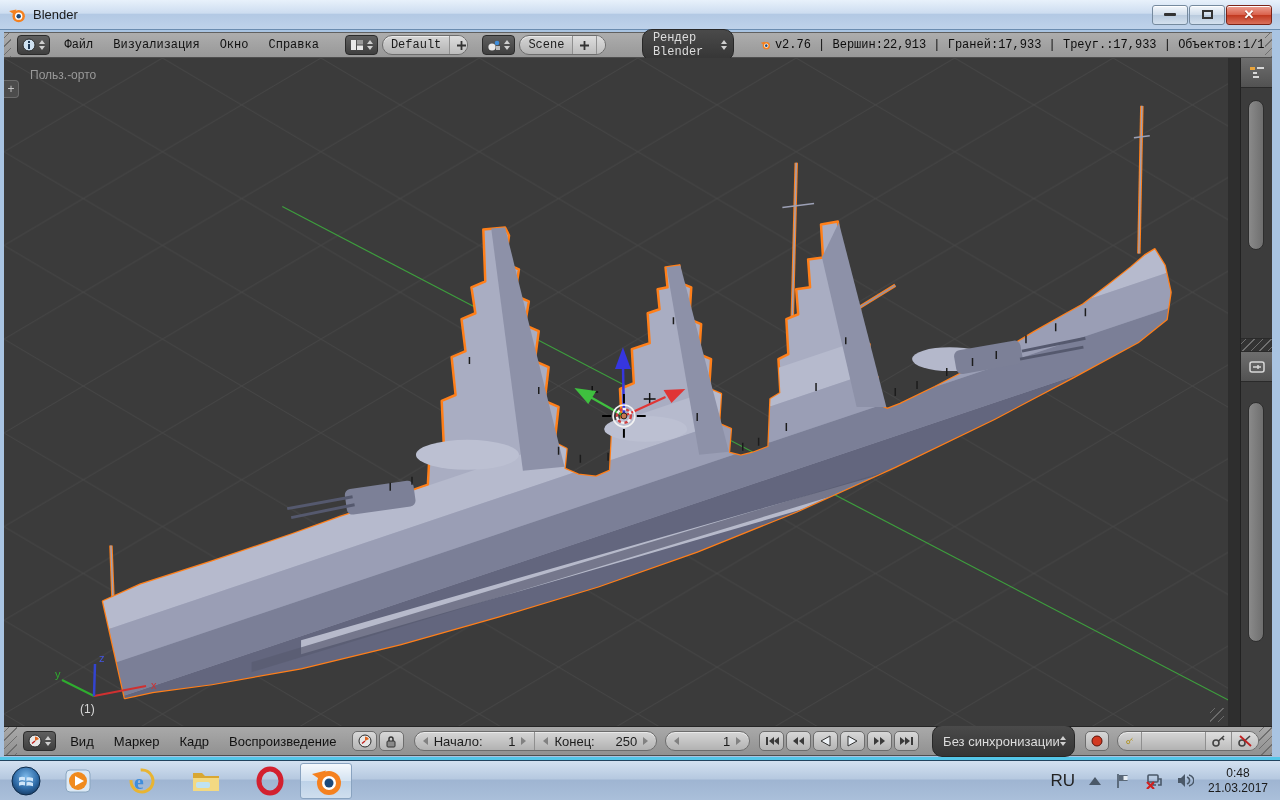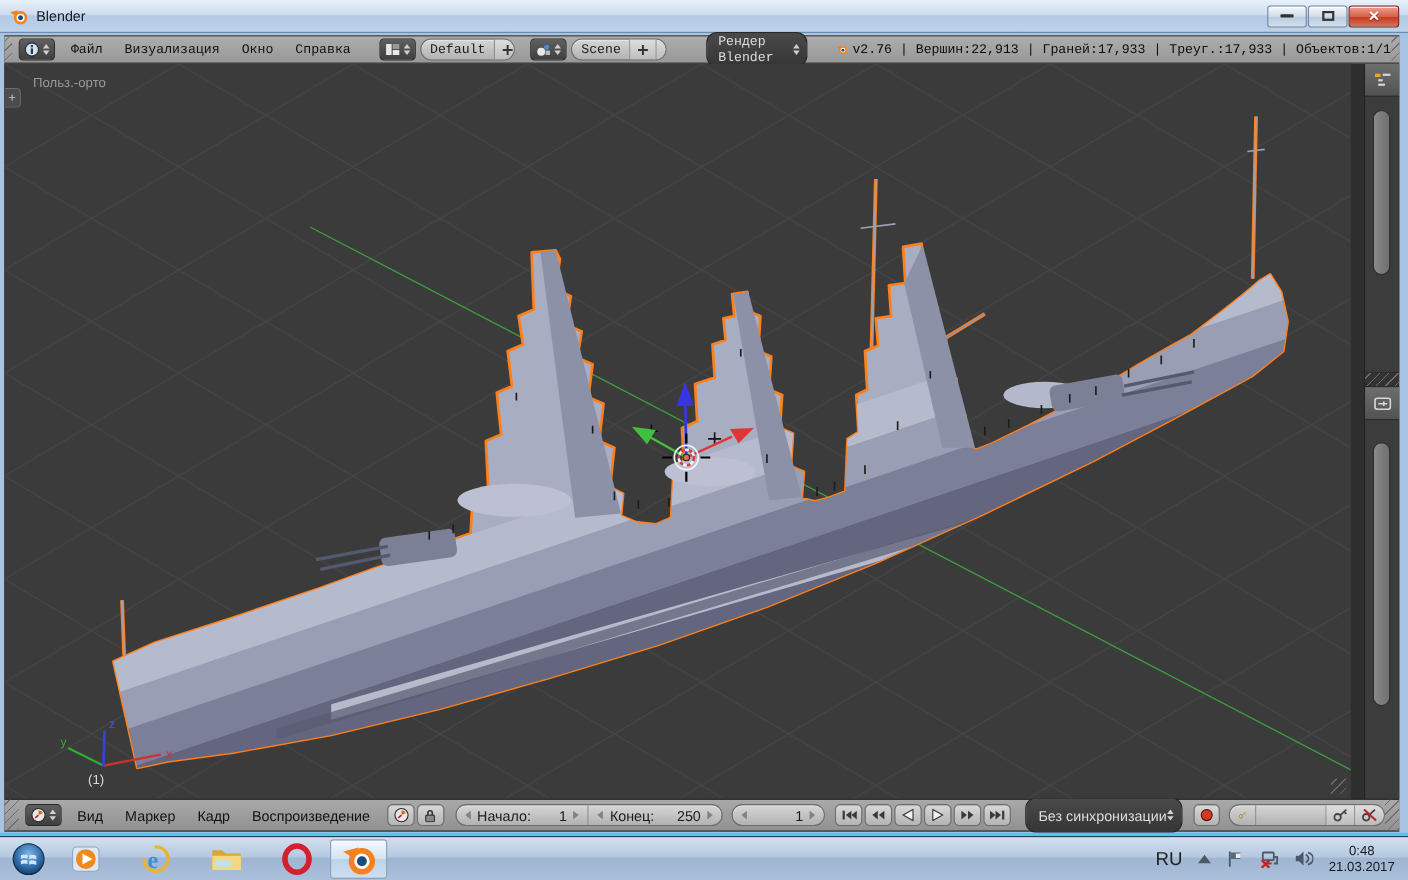--- a/index.html
+++ b/index.html
@@ -1,17 +1,17 @@
 <!DOCTYPE html>
 <html><head>
 <meta charset="utf-8">
 <style>
   * { margin:0; padding:0; box-sizing:border-box; }
   html,body { width:1280px; height:800px; overflow:hidden; font-family:"Liberation Sans",sans-serif; }
-  #screen { position:relative; width:1280px; height:800px; background:#4d7c0f; }
+  #screen { position:relative; width:1280px; height:800px; background:#fdba74; }
 
   
   #titlebar { position:absolute; left:0; top:0; width:1280px; height:30px;
     background:linear-gradient(180deg,#e8f1fb 0%,#cdddf0 45%,#b3c9e4 50%,#bed2ea 100%);
     display:flex; align-items:center; padding:0 8px; border-bottom:1px solid #6a8cb0; }
   #titlebar .title { font-size:13px; color:#1a1a1a; margin-left:7px; }
   .winbtns { margin-left:auto; display:flex; gap:1px; }
   .winbtn { width:36px; height:20px; border:1px solid #758a9e; border-radius:3px;
     background:linear-gradient(180deg,#f4f8fc,#cfdcea 50%,#b9cadd 51%,#d3e0ee);
     display:flex; align-items:center; justify-content:center; box-shadow:inset 0 1px 0 #fff; }
@@ -38,21 +38,21 @@
   .updn { display:flex; flex-direction:column; gap:2px; }
   .updn i { display:block; width:0; height:0; border-left:3px solid transparent; border-right:3px solid transparent; }
   .updn i.u { border-bottom:4px solid #cfcfcf; }
   .updn i.d { border-top:4px solid #cfcfcf; }
   .wgroup { display:flex; align-items:stretch; height:20px; border:1px solid #6d6d6d; border-radius:10px; overflow:hidden;
     background:linear-gradient(180deg,#d6d6d6,#b2b2b2); box-shadow:inset 0 1px 0 #e9e9e9; }
   .wseg { display:flex; align-items:center; padding:0 8px; border-right:1px solid #8f8f8f; color:#1c1c1c; }
   .wseg:last-child { border-right:none; }
   .wseg.btn { padding:0 6px; background:linear-gradient(180deg,#dedede,#bdbdbd); }
   .namefield { width:112px; }
-  .darksel { display:flex; align-items:center; justify-content:center; height:32px; padding:0 6px 0 10px;
+  .darksel { display:flex; align-items:center; justify-content:flex-start; height:32px; padding:0 6px 0 10px;
     background:linear-gradient(180deg,#4a4a4a,#353535); color:#ddd; border:1px solid #272727; border-radius:10px; }
   .stats { margin-left:4px; color:#0d0d0d; white-space:nowrap;text-align:center; }
 
   
   #mainrow { flex:1; display:flex; min-height:0;gap:12px; }
   #viewport { position:relative; flex:1; background:#3b3b3b; overflow:hidden; }
   #viewport svg.scene { position:absolute; inset:0; }
   .vlabel { position:absolute; left:26px; top:10px; color:#999; font-size:12px; }
   .framelabel { position:absolute; left:76px; top:644px; color:#d9d9d9; font-size:12px; }
   .plustab { position:absolute; left:0; top:22px; width:15px; height:18px; background:#4c4c4c;

